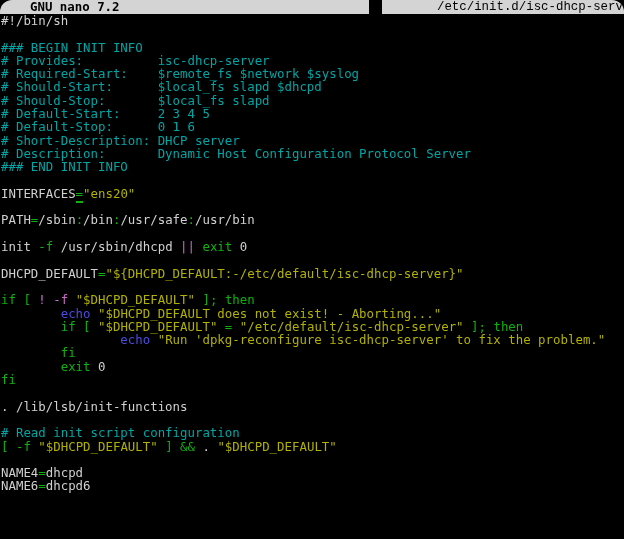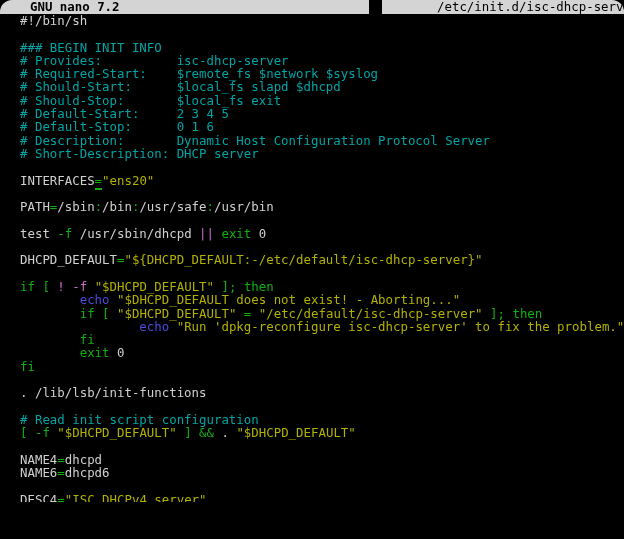--- a/index.html
+++ b/index.html
@@ -11,24 +11,24 @@
     font-family:"DejaVu Sans Mono",monospace;
     font-size:12.4px;
     border-radius:12px;
   }
   #titlebar{
     position:absolute;top:0;left:0;width:624px;height:14px;
     background:var(--titlebg,#d4d4d4);color:#000;
     line-height:14px;white-space:pre;
   }
   #app-title{position:absolute;left:30px;top:0;font-weight:bold;}
-  #file-title{position:absolute;left:437px;top:0;}
+  #file-title{position:absolute;left:437px;top:0;font-family:Liberation Mono, monospace;}
   #title-gap{position:absolute;left:369px;top:0;width:13px;height:14px;background:#000;}
   #code-area{position:absolute;top:14px;left:1px;width:623px;}
-  .line{height:13.3px;line-height:13.3px;white-space:pre;padding-left:19px;}
+  .line{height:13.3px;line-height:13.3px;white-space:pre;}
   .w{color:var(--fg,#d0d0d0);}
   .c{color:var(--cyan,#00a5a5);}
   .g{color:var(--green,#0fb10f);}
   .y{color:var(--yellow,#b2b100);}
   .b{color:var(--blue,#4b4be0);}
   .m{color:var(--magenta,#c96ac9);}
   .cur{color:var(--green,#0fb10f);border-bottom:2px solid var(--green,#0fb10f);}
 </style>
 </head>
 <body>
@@ -39,31 +39,32 @@
     <span id="title-gap"></span>
     <span id="file-title">/etc/init.d/isc-dhcp-serv</span>
   </div>
   <div id="code-area">
       <div class="line"><span class="w">#!/bin/sh</span></div>
       <div class="line"></div>
       <div class="line"><span class="c">### BEGIN INIT INFO</span></div>
       <div class="line"><span class="c"># Provides:          isc-dhcp-server</span></div>
       <div class="line"><span class="c"># Required-Start:    $remote_fs $network $syslog</span></div>
       <div class="line"><span class="c"># Should-Start:      $local_fs slapd $dhcpd</span></div>
-      <div class="line"><span class="c"># Should-Stop:       $local_fs exit</span></div>
+      <div class="line"><span class="c"># Should-Stop:       $local_fs slapd</span></div>
       <div class="line"><span class="c"># Default-Start:     2 3 4 5</span></div>
       <div class="line"><span class="c"># Default-Stop:      0 1 6</span></div>
+      <div class="line"><span class="c"># Short-Description: DHCP server</span></div>
       <div class="line"><span class="c"># Description:       Dynamic Host Configuration Protocol Server</span></div>
-      <div class="line"><span class="c"># Short-Description: DHCP server</span></div>
+      <div class="line"><span class="c">### END INIT INFO</span></div>
       <div class="line"></div>
       <div class="line"><span class="w">INTERFACES</span><span class="cur">=</span><span class="y">"ens20"</span></div>
       <div class="line"></div>
       <div class="line"><span class="w">PATH</span><span class="g">=</span><span class="w">/sbin</span><span class="g">:</span><span class="w">/bin</span><span class="g">:</span><span class="w">/usr/safe</span><span class="g">:</span><span class="w">/usr/bin</span></div>
       <div class="line"></div>
-      <div class="line"><span class="w">test </span><span class="g">-f</span><span class="w"> /usr/sbin/dhcpd </span><span class="m">||</span><span class="w"> </span><span class="g">exit</span><span class="w"> 0</span></div>
+      <div class="line"><span class="w">init </span><span class="g">-f</span><span class="w"> /usr/sbin/dhcpd </span><span class="m">||</span><span class="w"> </span><span class="g">exit</span><span class="w"> 0</span></div>
       <div class="line"></div>
       <div class="line"><span class="w">DHCPD_DEFAULT</span><span class="g">=</span><span class="y">"${DHCPD_DEFAULT:-/etc/default/isc-dhcp-server}"</span></div>
       <div class="line"></div>
       <div class="line"><span class="g">if</span><span class="w"> </span><span class="g">[</span><span class="w"> </span><span class="m">!</span><span class="w"> </span><span class="m">-f</span><span class="w"> </span><span class="y">"$DHCPD_DEFAULT"</span><span class="w"> </span><span class="g">];</span><span class="w"> </span><span class="g">then</span></div>
       <div class="line"><span class="w">        </span><span class="b">echo</span><span class="w"> </span><span class="y">"$DHCPD_DEFAULT does not exist! - Aborting..."</span></div>
       <div class="line"><span class="w">        </span><span class="g">if</span><span class="w"> </span><span class="g">[</span><span class="w"> </span><span class="y">"$DHCPD_DEFAULT"</span><span class="w"> </span><span class="g">=</span><span class="w"> </span><span class="y">"/etc/default/isc-dhcp-server"</span><span class="w"> </span><span class="g">];</span><span class="w"> </span><span class="g">then</span></div>
       <div class="line"><span class="w">                </span><span class="b">echo</span><span class="w"> </span><span class="y">"Run 'dpkg-reconfigure isc-dhcp-server' to fix the problem."</span></div>
       <div class="line"><span class="w">        </span><span class="g">fi</span></div>
       <div class="line"><span class="w">        </span><span class="g">exit</span><span class="w"> 0</span></div>
       <div class="line"><span class="g">fi</span></div>

